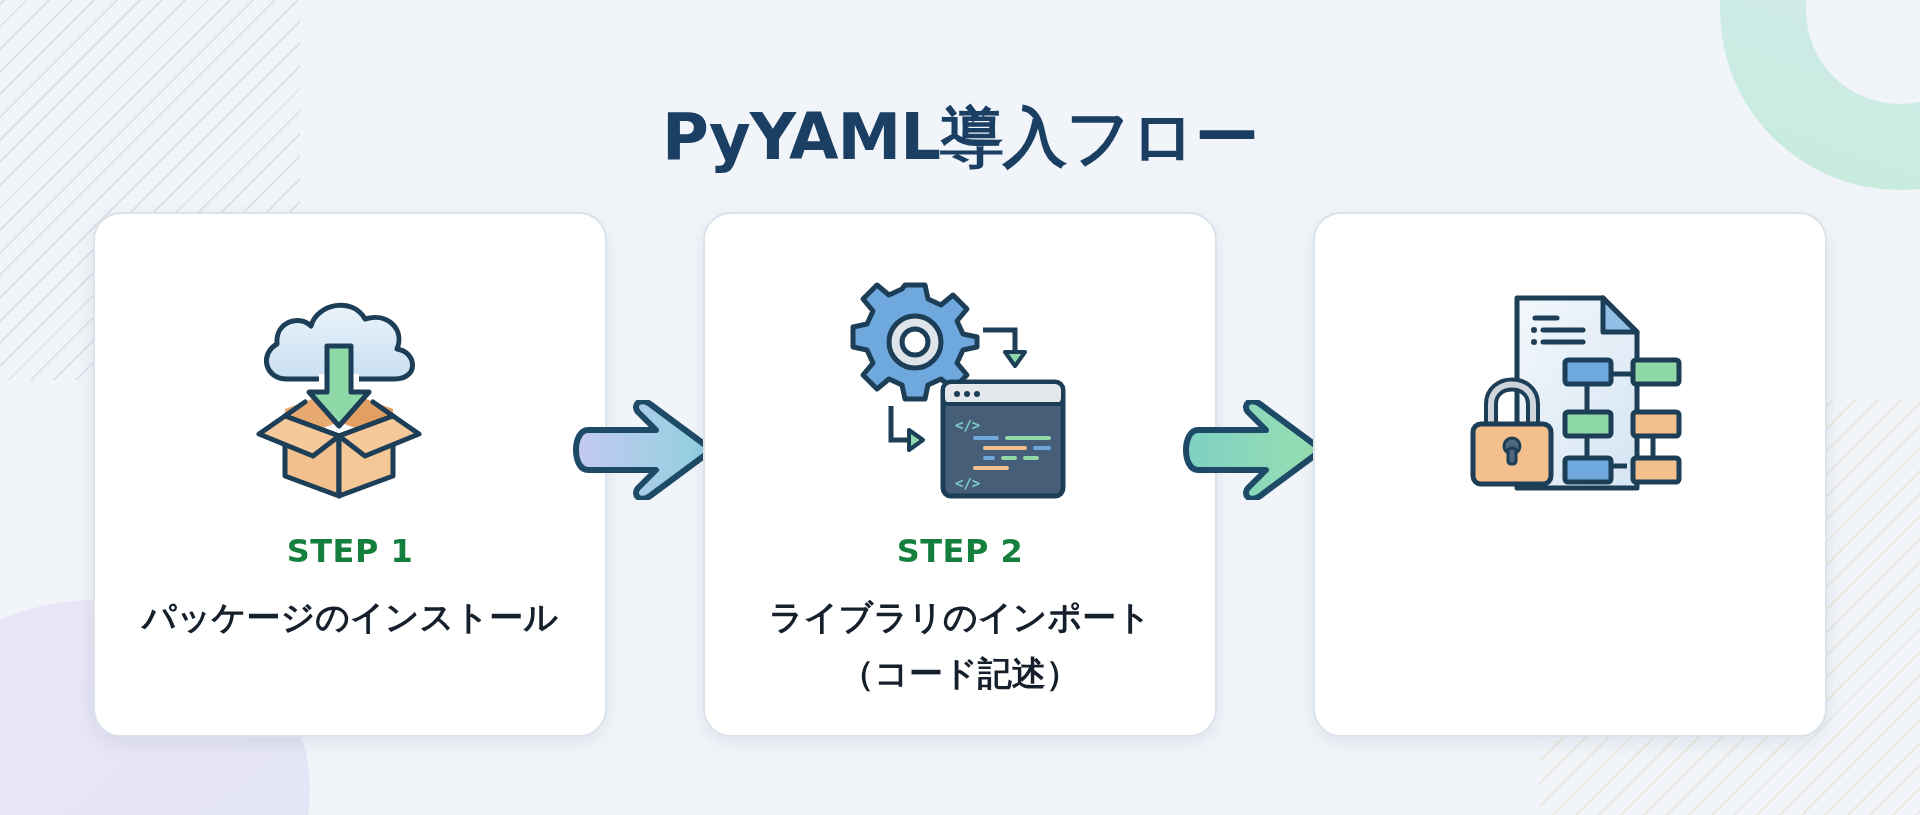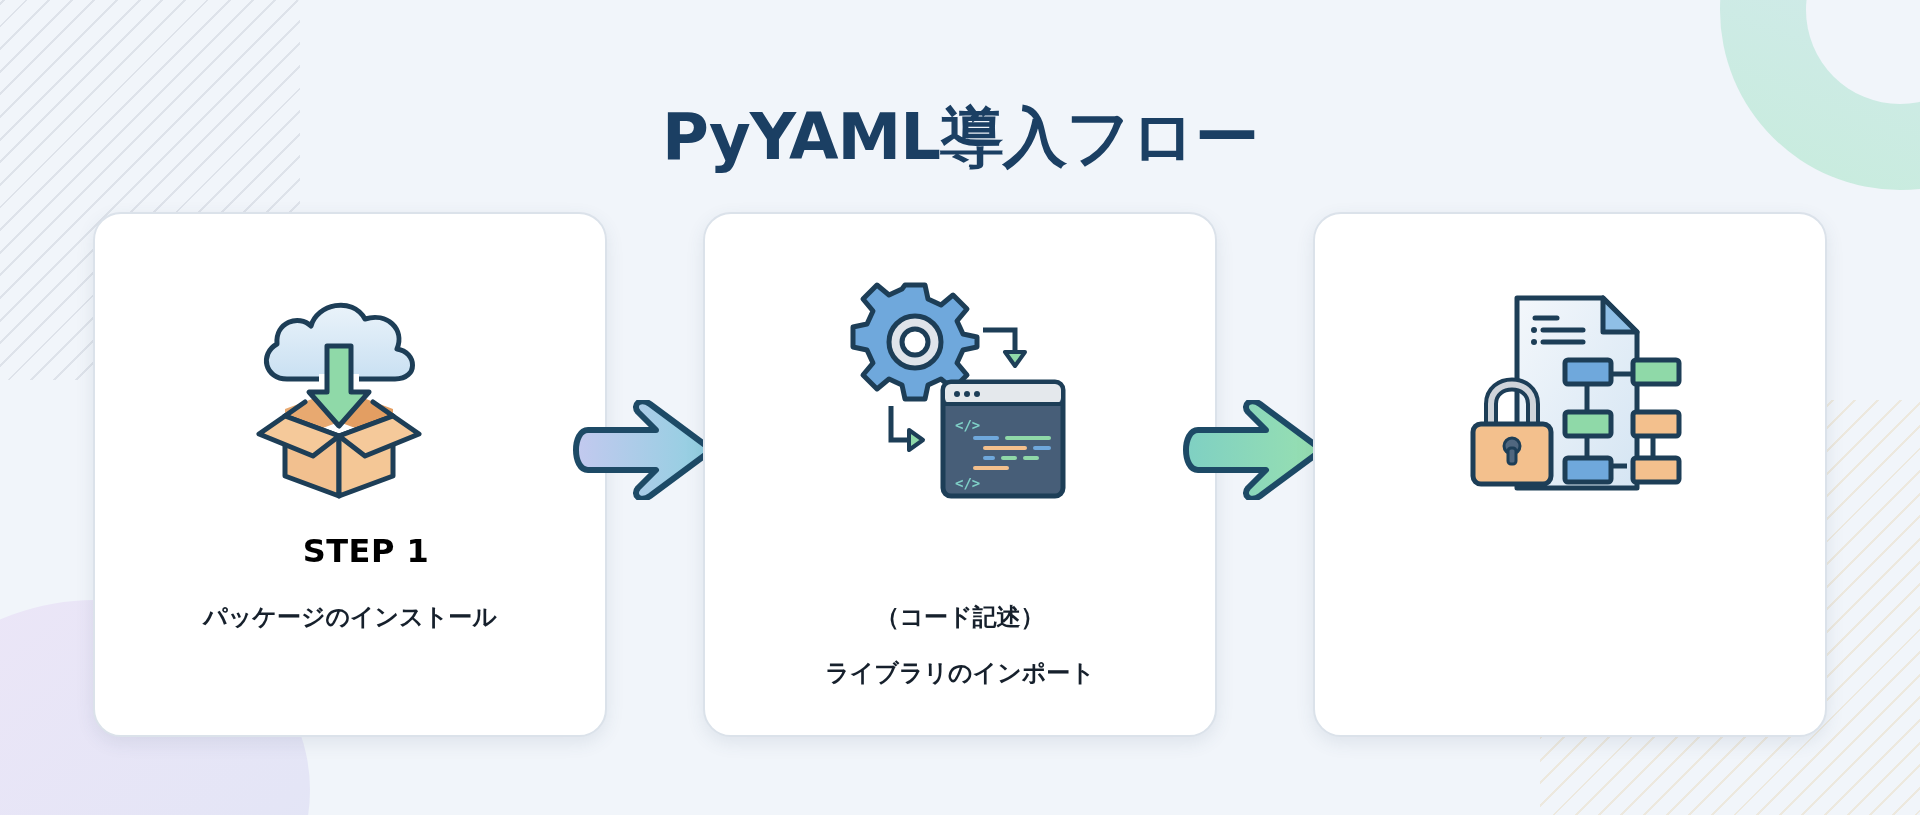--- a/index.html
+++ b/index.html
@@ -41,25 +41,25 @@
   .card {
     position:absolute; top:212px; width:514px; height:525px;
     background:#fff; border-radius:28px;
     border:2px solid #dbe2ea;
     box-sizing:border-box;
     box-shadow:0 6px 18px rgba(60,80,110,.10);
   }
   .card .icon { position:absolute; left:142px; top:60px; width:230px; height:230px; }
   .card .step {
     position:absolute; left:0; top:318px; width:100%; text-align:center;
-    font-size:32px; font-weight:bold; color:#000000; letter-spacing:0.5px;margin-left:16px;
+    font-size:32px; font-weight:bold; color:#15803d; letter-spacing:0.5px;
   }
   .card .desc {
     position:absolute; left:0; top:375px; width:100%; text-align:center;
-    font-size:24px; font-weight:bold; color:#16202c; line-height:56px;
+    font-size:34px; font-weight:bold; color:#16202c; line-height:56px;
   }
   .arrow { position:absolute; top:400px; width:160px; height:100px; }
 </style>
 </head>
 <body>
 
 <div class="bg-stripes-tl"></div>
 <div class="bg-stripes-br"></div>
 <div class="bg-ring"></div>
 <div class="bg-blob"></div>
@@ -122,23 +122,24 @@
     <rect x="126" y="162" width="26" height="4" rx="2" fill="#6fa8dc"></rect>
     <rect x="158" y="162" width="46" height="4" rx="2" fill="#8fd9a8"></rect>
     <rect x="136" y="172" width="44" height="4" rx="2" fill="#f3c08d"></rect>
     <rect x="186" y="172" width="18" height="4" rx="2" fill="#6fa8dc"></rect>
     <rect x="136" y="182" width="12" height="4" rx="2" fill="#6fa8dc"></rect>
     <rect x="154" y="182" width="16" height="4" rx="2" fill="#8fd9a8"></rect>
     <rect x="176" y="182" width="16" height="4" rx="2" fill="#8fd9a8"></rect>
     <rect x="126" y="192" width="36" height="4" rx="2" fill="#f3c08d"></rect>
     <text x="108" y="214" font-family="DejaVu Sans Mono, monospace" font-size="14" font-weight="bold" fill="#7fd0c7">&lt;/&gt;</text>
   </svg>
+  <div class="step">STEP 2</div>
   <div class="desc">
+    <div>ライブラリのインポート</div>
     <div>（コード記述）</div>
-    <div>ライブラリのインポート</div>
   </div>
 </div>
 
 <svg class="arrow" style="left:1176px;" viewBox="0 0 160 100">
   <defs>
     <linearGradient id="arr2" x1="0" x2="1">
       <stop offset="0" stop-color="#7fd0c3"></stop>
         <stop offset="1" stop-color="#98e0b0"></stop>
     </linearGradient>
   </defs>

